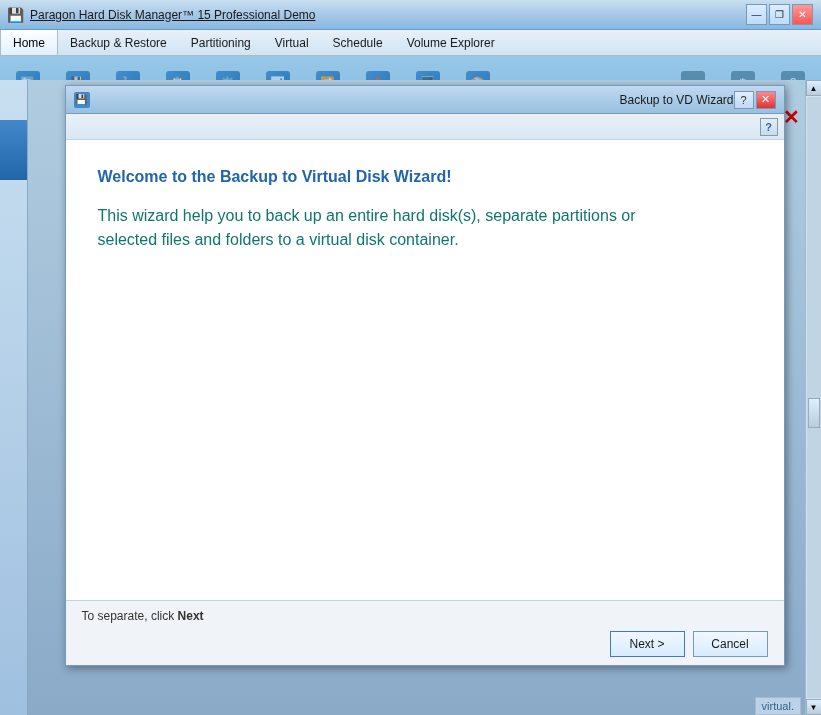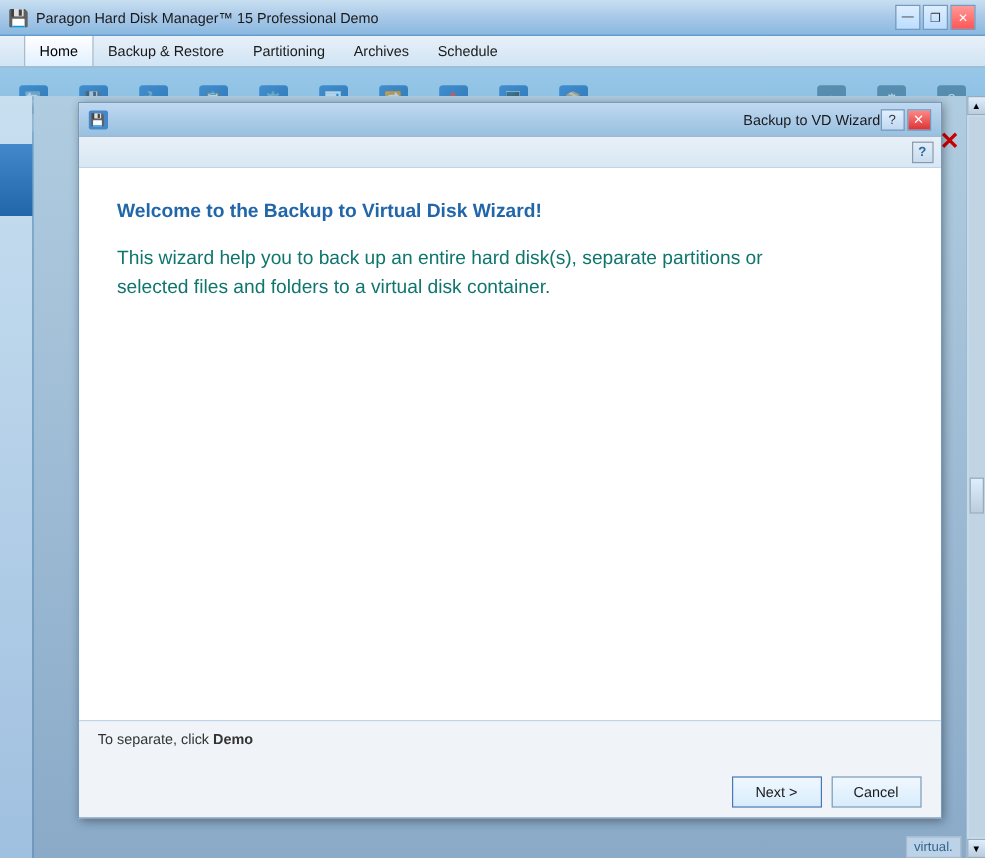--- a/index.html
+++ b/index.html
@@ -28,20 +28,21 @@
       margin-right: 6px;
       display: flex;
       align-items: center;
       justify-content: center;
     }
     .title-bar-text {
       flex: 1;
       font-size: 12px;
       color: #1a1a1a;
       font-weight: normal;
+      text-decoration: underline;
     }
     .title-bar-buttons {
       display: flex;
       gap: 2px;
     }
     .tb-btn {
       width: 21px;
       height: 21px;
       border: 1px solid #7799bb;
       background: linear-gradient(180deg, #ddeeff 0%, #bbddff 100%);
@@ -53,21 +54,20 @@
       color: #333;
     }
     .tb-btn.close { background: linear-gradient(180deg, #ff9999 0%, #ff5555 100%); color: white; }
 
     
     .menu-bar {
       height: 26px;
       background: linear-gradient(180deg, #e8f0f8 0%, #d0e4f4 100%);
       display: flex;
       border-bottom: 1px solid #aabbcc;
-      padding-left: 20px;
     }
     .menu-item {
       padding: 4px 12px;
       font-size: 12px;
       color: #1a1a1a;
       cursor: pointer;
       height: 100%;
       display: flex;
       align-items: center;
     }
@@ -350,21 +350,20 @@
       height: 26px;
       border: 1px solid #7799bb;
       background: linear-gradient(180deg, #f0f8ff 0%, #d8ecfc 100%);
       cursor: pointer;
       font-size: 12px;
       color: #1a1a1a;
       padding: 0 12px;
       display: flex;
       align-items: center;
       justify-content: center;
-      margin-top: 16px;
     }
     .dialog-btn.primary {
       border-color: #4477bb;
     }
   </style>
 </head>
 <body>
 
 <div class="title-bar">
   <div class="title-bar-icon">
@@ -375,22 +374,23 @@
     <div class="tb-btn">—</div>
     <div class="tb-btn">❐</div>
     <div class="tb-btn close">✕</div>
   </div>
 </div>
 
 <div class="menu-bar">
   <div class="menu-item active">Home</div>
   <div class="menu-item">Backup &amp; Restore</div>
   <div class="menu-item">Partitioning</div>
-  <div class="menu-item">Archives</div>
+  <div class="menu-item">Virtual</div>
   <div class="menu-item">Schedule</div>
+  <div class="menu-item">Volume Explorer</div>
 </div>
 
 <div class="toolbar">
   <div class="toolbar-btn">
     <div class="toolbar-icon">🔄</div>
   </div>
   <div class="toolbar-btn">
     <div class="toolbar-icon">💾</div>
   </div>
   <div class="toolbar-btn">
@@ -455,21 +455,21 @@
           <div class="dialog-help-btn">?</div>
         </div>
 
         <div class="dialog-body">
           <div class="dialog-welcome-title">Welcome to the Backup to Virtual Disk Wizard!</div>
           <div class="dialog-description">This wizard help you to back up an entire hard disk(s), separate partitions or selected files and folders to a virtual disk container.</div>
         </div>
 
         <div class="dialog-footer">
           <div class="dialog-hint">
-            <span>To separate, click </span><strong>Demo</strong>
+            <span>To separate, click </span><strong>Next</strong>
           </div>
           <div class="dialog-buttons">
             <button class="dialog-btn primary">Next &gt;</button>
             <button class="dialog-btn">Cancel</button>
           </div>
         </div>
 
       </div>
     </div>
 

